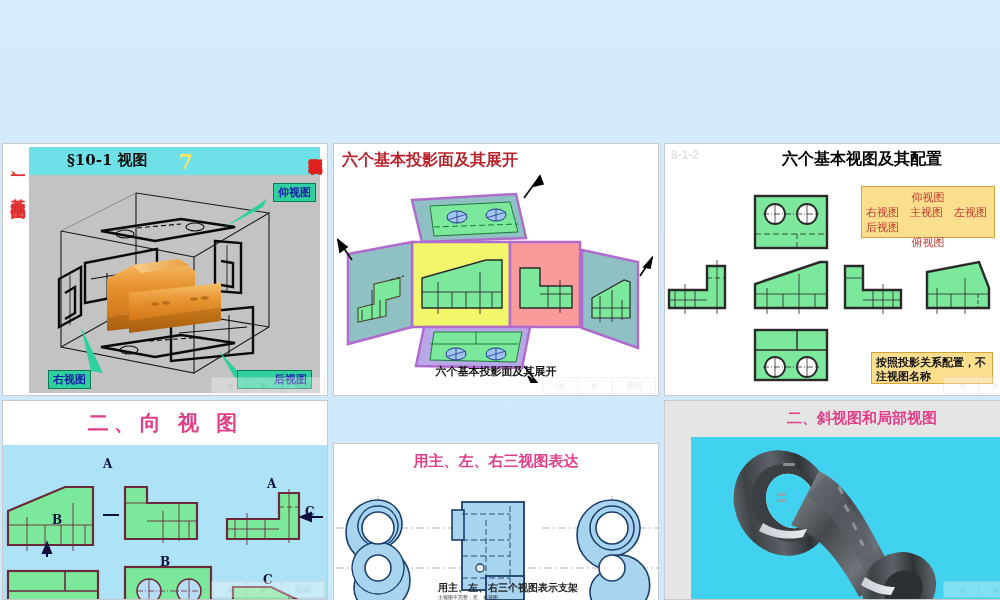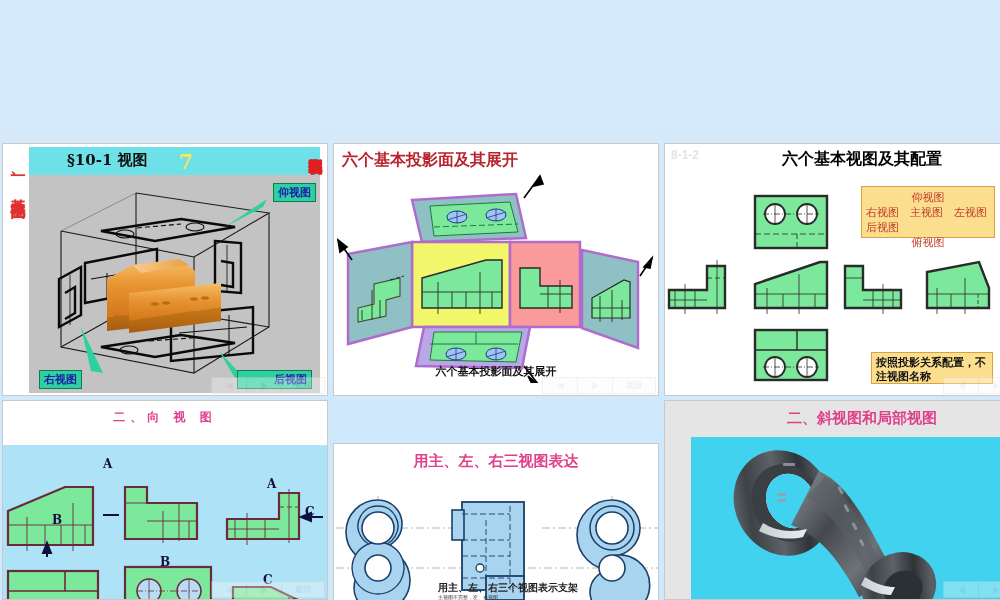--- a/index.html
+++ b/index.html
@@ -55,21 +55,21 @@
   #s1-body { position:absolute; left:26px; top:3px; width:291px; height:246px; background:#c3c3c3; }
   #s1-titlebar { position:absolute; left:0; top:0; width:100%; height:28px; background:#6ee0e8; }
   #s1-title { position:absolute; left:38px; top:4px; font-size:15px; font-weight:bold; color:#111; font-family:"DejaVu Serif", serif;}
   #s1-seven { position:absolute; left:150px; top:3px; font-size:20px; font-weight:bold; color:#ffe45c; font-family:"DejaVu Serif", serif;}
   .s1lab {
     position:absolute; background:#2fd0a0; border:1px solid #0b7a55;
     color:#1b1ba8; font-size:11px; font-weight:bold; padding:1px 4px;
     font-family:"DejaVu Sans", sans-serif;
   }
   #s1-lab-up    { right:4px;  top:36px; }
-  #s1-lab-right { left:10px;   bottom:4px; }
+  #s1-lab-right { left:19px;   bottom:4px; }
   #s1-lab-back  { right:8px;  bottom:4px;padding-left:36px; }
 
   
   #slide2 { background:#fff; }
   #s2-title { position:absolute; left:8px; top:6px; font-size:16px; font-weight:bold; color:#b8232c; font-family:"DejaVu Serif", serif;}
   #s2-caption { position:absolute; left:0; right:0; bottom:16px; text-align:center; font-size:11px; color:#111; font-weight:bold; font-family:"DejaVu Serif", serif;}
 
   
   #slide3 { background:#fff; }
   #s3-num { position:absolute; left:6px; top:4px; font-size:12px; color:#e3e3e3; font-weight:bold;}
@@ -77,21 +77,21 @@
   .obox {
     position:absolute; background:#fbdf8f; border:1px solid #d8a23c;
     color:#c0392b; font-size:11px; line-height:15px; font-family:"DejaVu Sans", sans-serif;
   }
   #s3-box1 { left:196px; top:42px; width:134px; height:52px; padding:3px 4px; }
   #s3-box1 .r-c { text-align:center; }
   #s3-box2 { left:206px; top:208px; width:122px; height:32px; padding:3px 4px; color:#111; font-weight:bold; font-size:11px; line-height:14px;}
 
   
   #slide4 { background:#fff; }
-  #s4-title { position:absolute; left:0; right:0; top:8px; text-align:center; font-size:12px; font-weight:bold; color:#e0408a; letter-spacing:5px; font-family:"DejaVu Serif", serif;}
+  #s4-title { position:absolute; left:0; right:0; top:8px; text-align:center; font-size:21px; font-weight:bold; color:#e0408a; letter-spacing:5px; font-family:"DejaVu Serif", serif;}
   #s4-body { position:absolute; left:0; top:44px; width:100%; bottom:0; background:#aee3f7; }
   .s4mark { position:absolute; font-size:12px; font-weight:bold; color:#101040; font-family:"DejaVu Serif", serif;}
 
   
   #slide5 { background:#fff;margin-top:43px; }
   #s5-title { position:absolute; left:0; right:0; top:8px; text-align:center; font-size:15px; font-weight:bold; color:#e0408a; font-family:"DejaVu Serif", serif;}
   #s5-caption { position:absolute; left:104px; top:137px; font-size:10px; color:#222; font-weight:bold; font-family:"DejaVu Serif", serif;}
   #s5-subcaption { position:absolute; left:104px; top:150px; font-size:5px; color:#333; width:60px; line-height:6px;}
 
   

